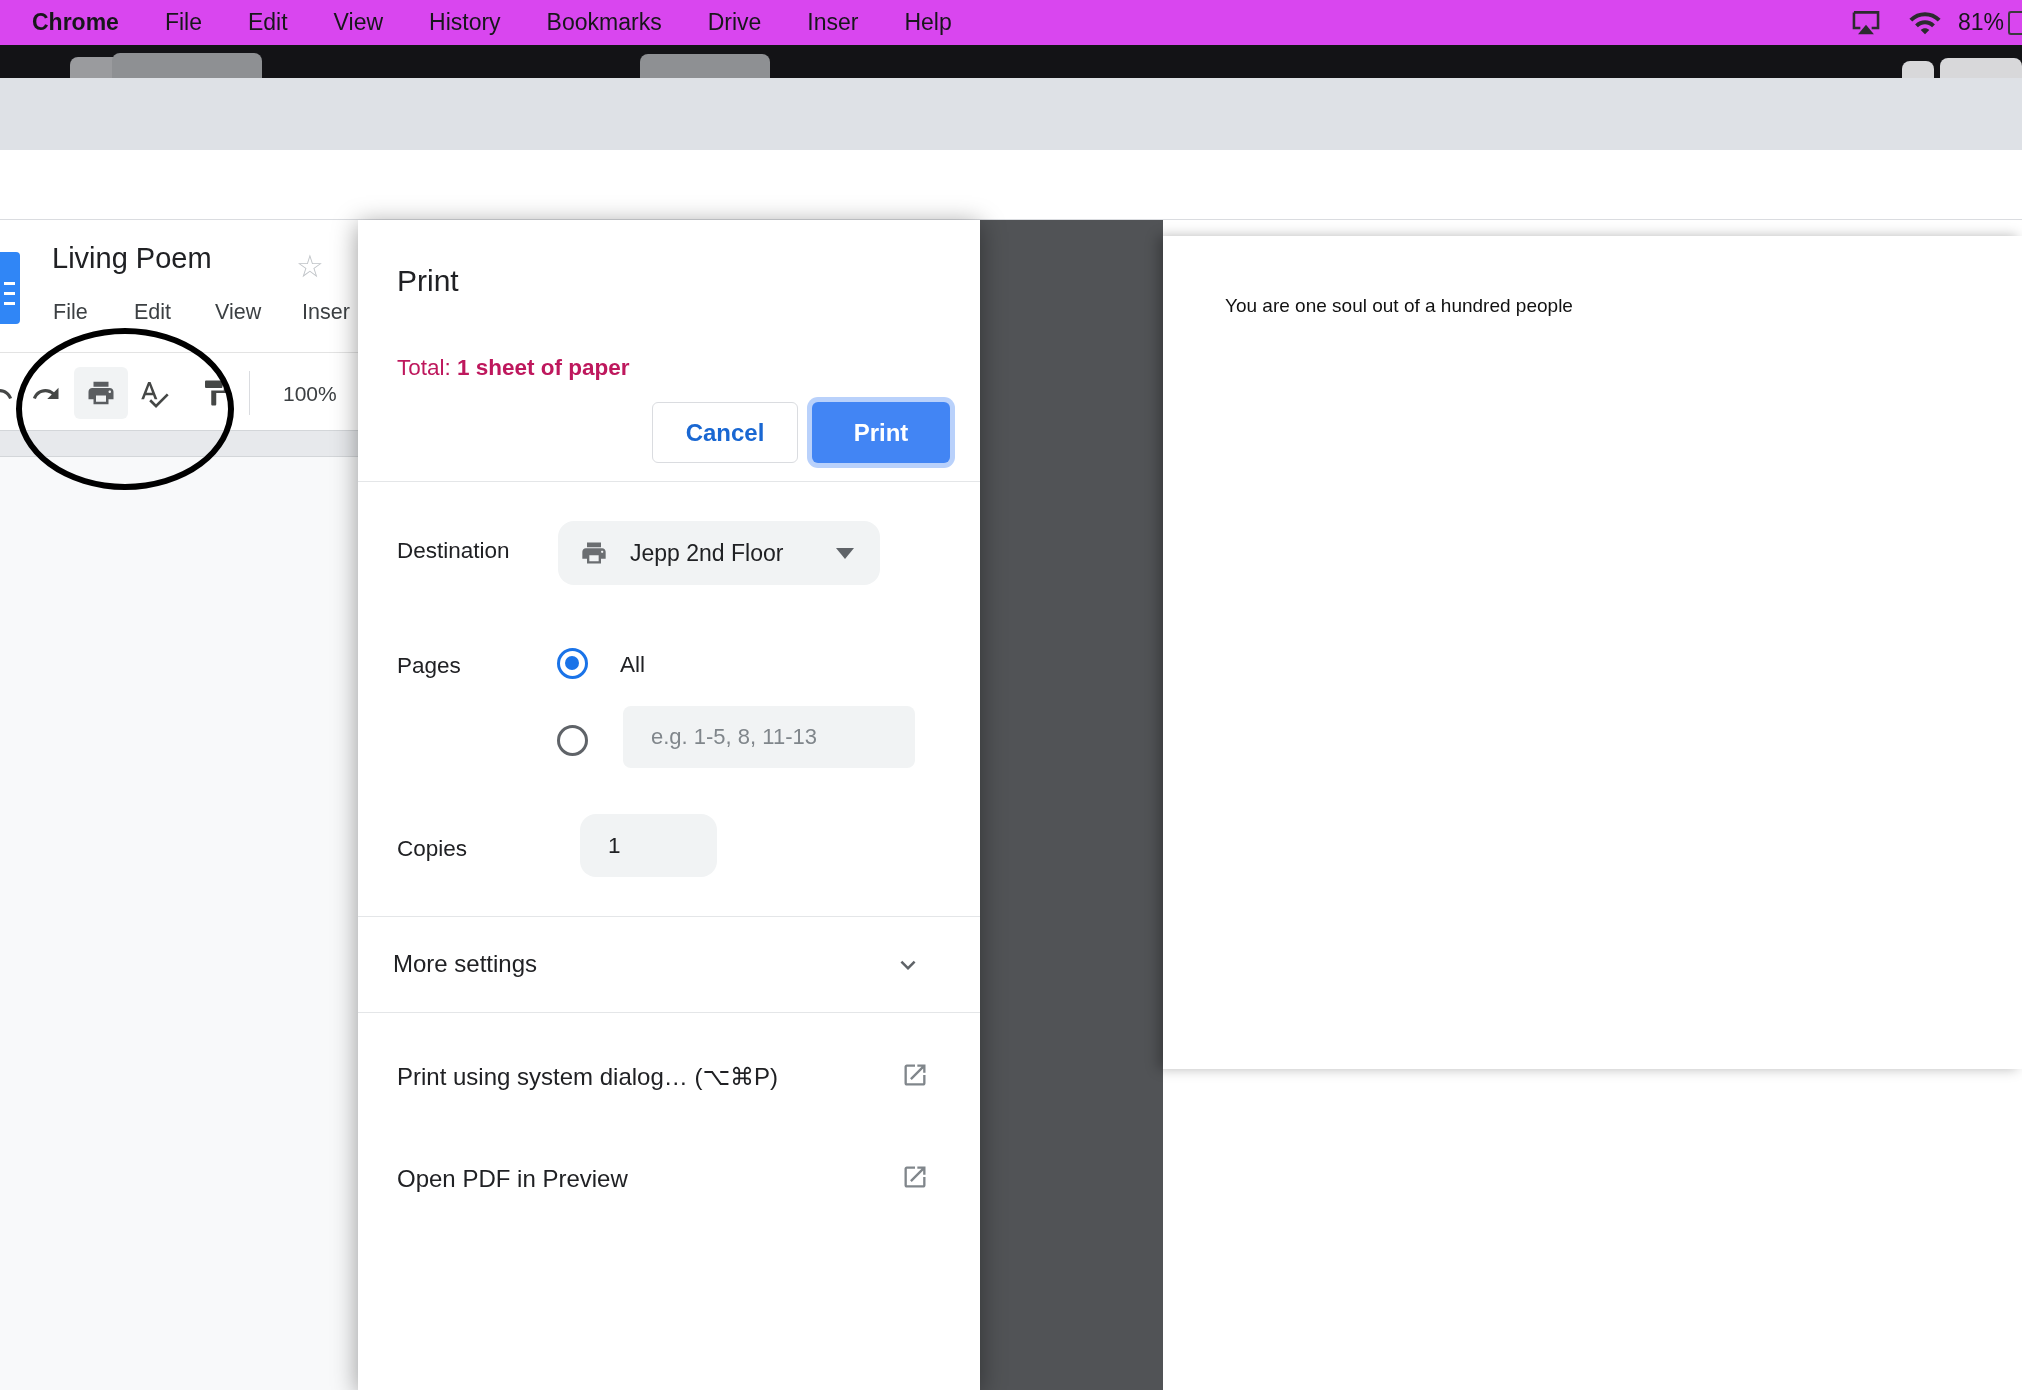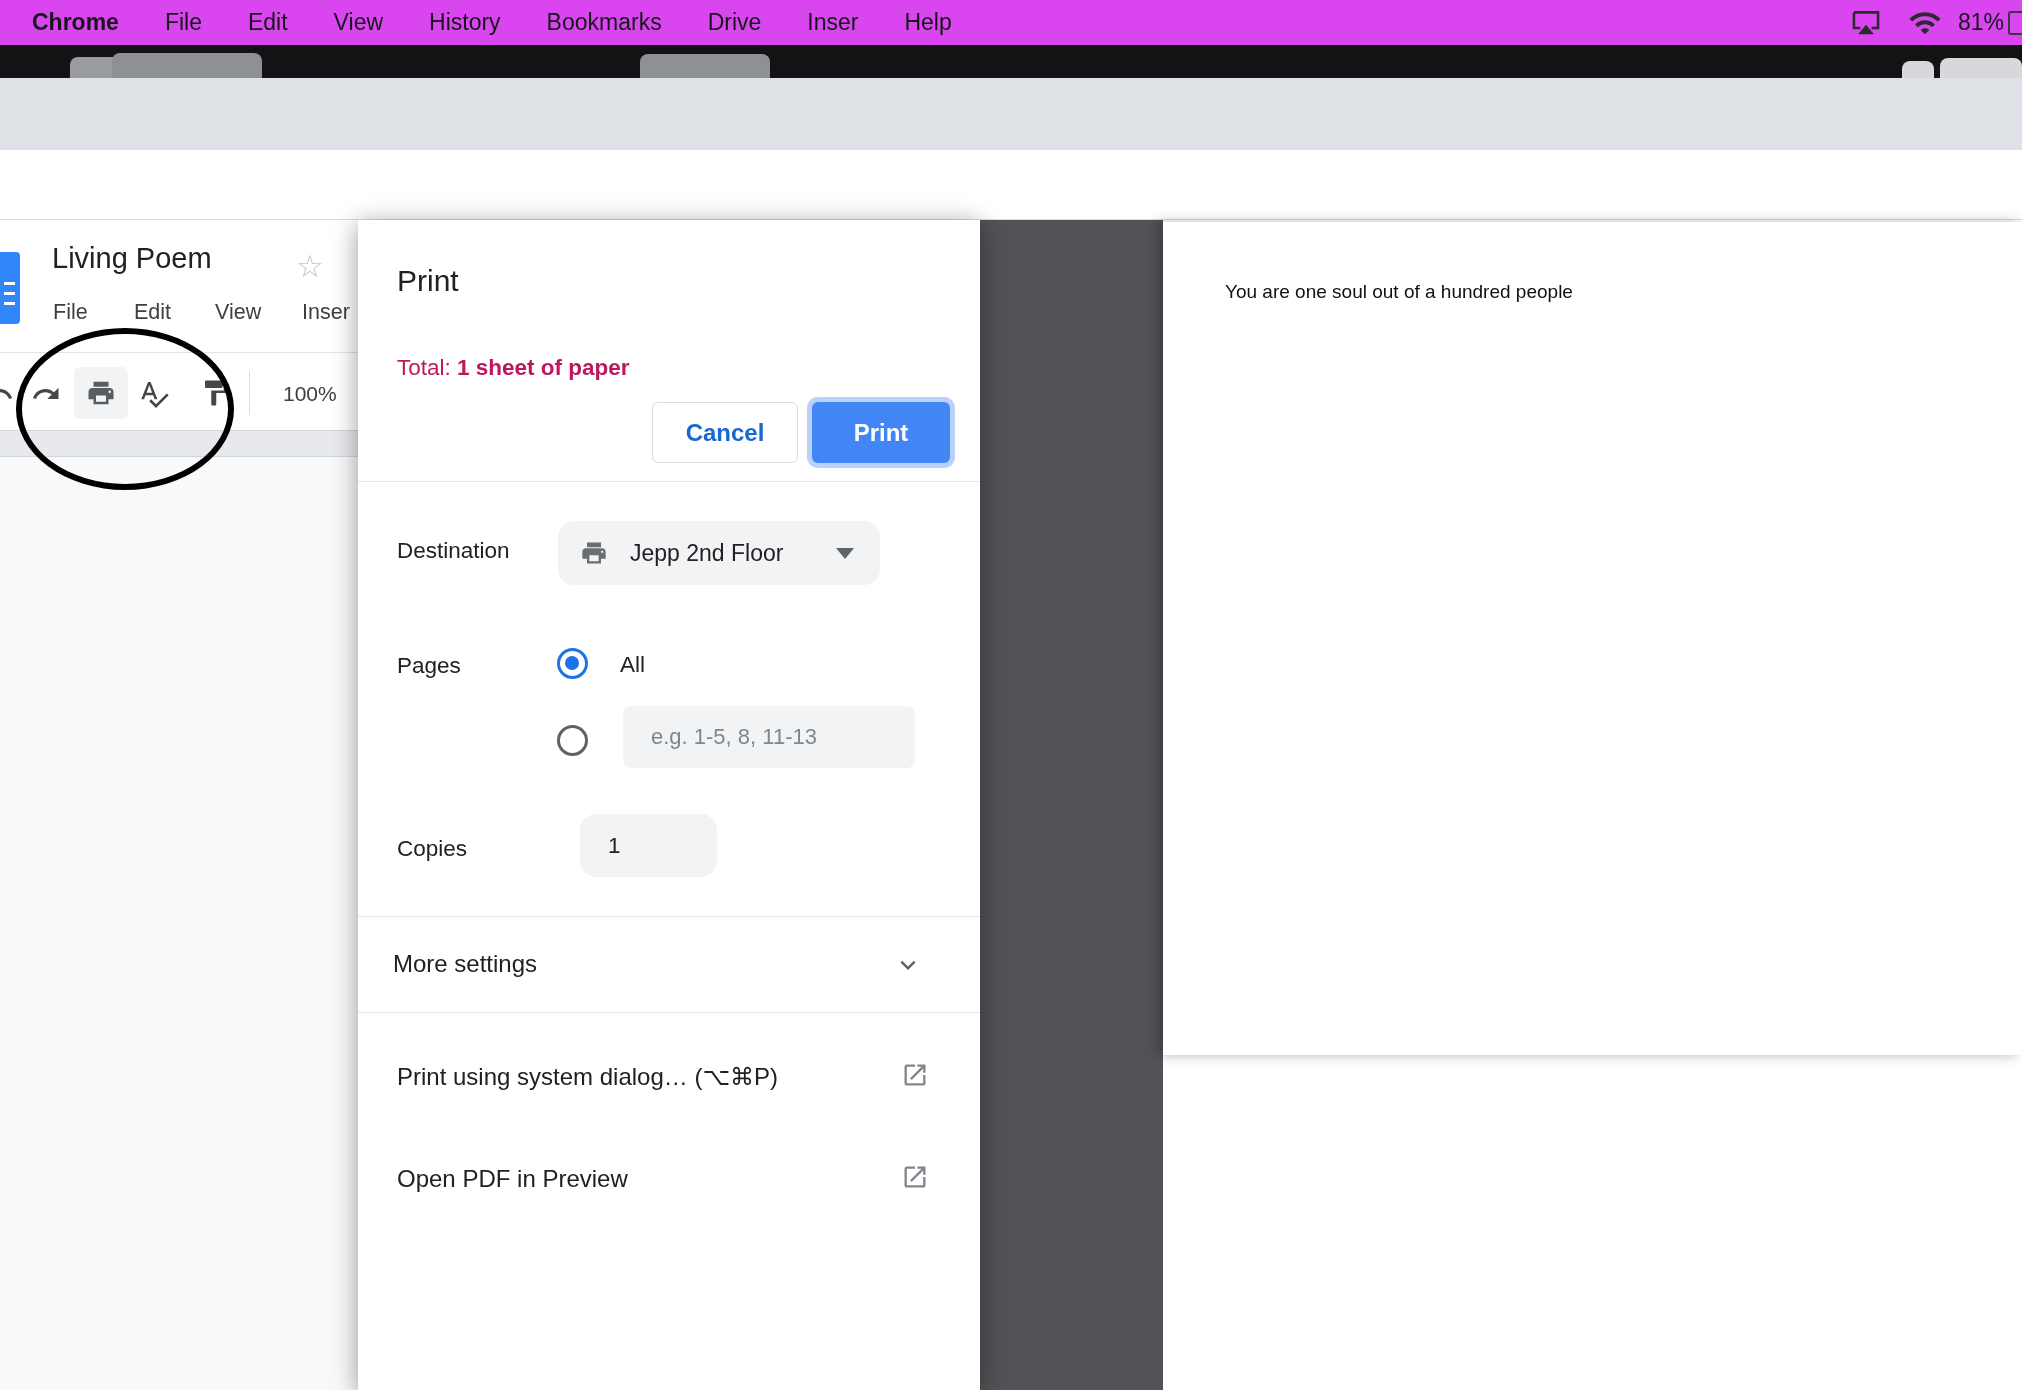--- a/index.html
+++ b/index.html
@@ -70,21 +70,21 @@
   .radio-on{width:31px;height:31px;border:3.5px solid #1a73e8;}
   .radio-on i{position:absolute;left:5px;top:5px;width:14px;height:14px;background:#1a73e8;border-radius:50%;}
   .radio-off{width:31px;height:31px;border:3.5px solid #5f6368;}
   .pages-input{left:623px;top:706px;width:264px;height:62px;background:#f1f3f4;border:none;border-radius:8px;font-size:22px;color:#202124;padding:0 0 0 28px;outline:none;font-family:inherit;}
   .pages-input::placeholder{color:#80868b;}
   .more{font-size:24px;color:#202124;}
   .linktxt{font-size:24px;color:#202124;}
 
   
   .backdrop{left:980px;top:220px;width:183px;height:1170px;background:#515356;}
-  .page{left:1163px;top:222px;width:859px;height:833px;background:#fff;box-shadow:-5px 0 12px rgba(0,0,0,.28);}
+  .page{left:1163px;top:236px;width:859px;height:833px;background:#fff;box-shadow:-5px 0 12px rgba(0,0,0,.28);}
   .pagetext{left:1225px;top:281px;font-size:19px;color:#111;}
   svg{display:block;}
 </style>
 </head>
 <body>
 
 <div class="screen">
 
   <div class="abs menubar">
     <span class="app">Chrome</span>

